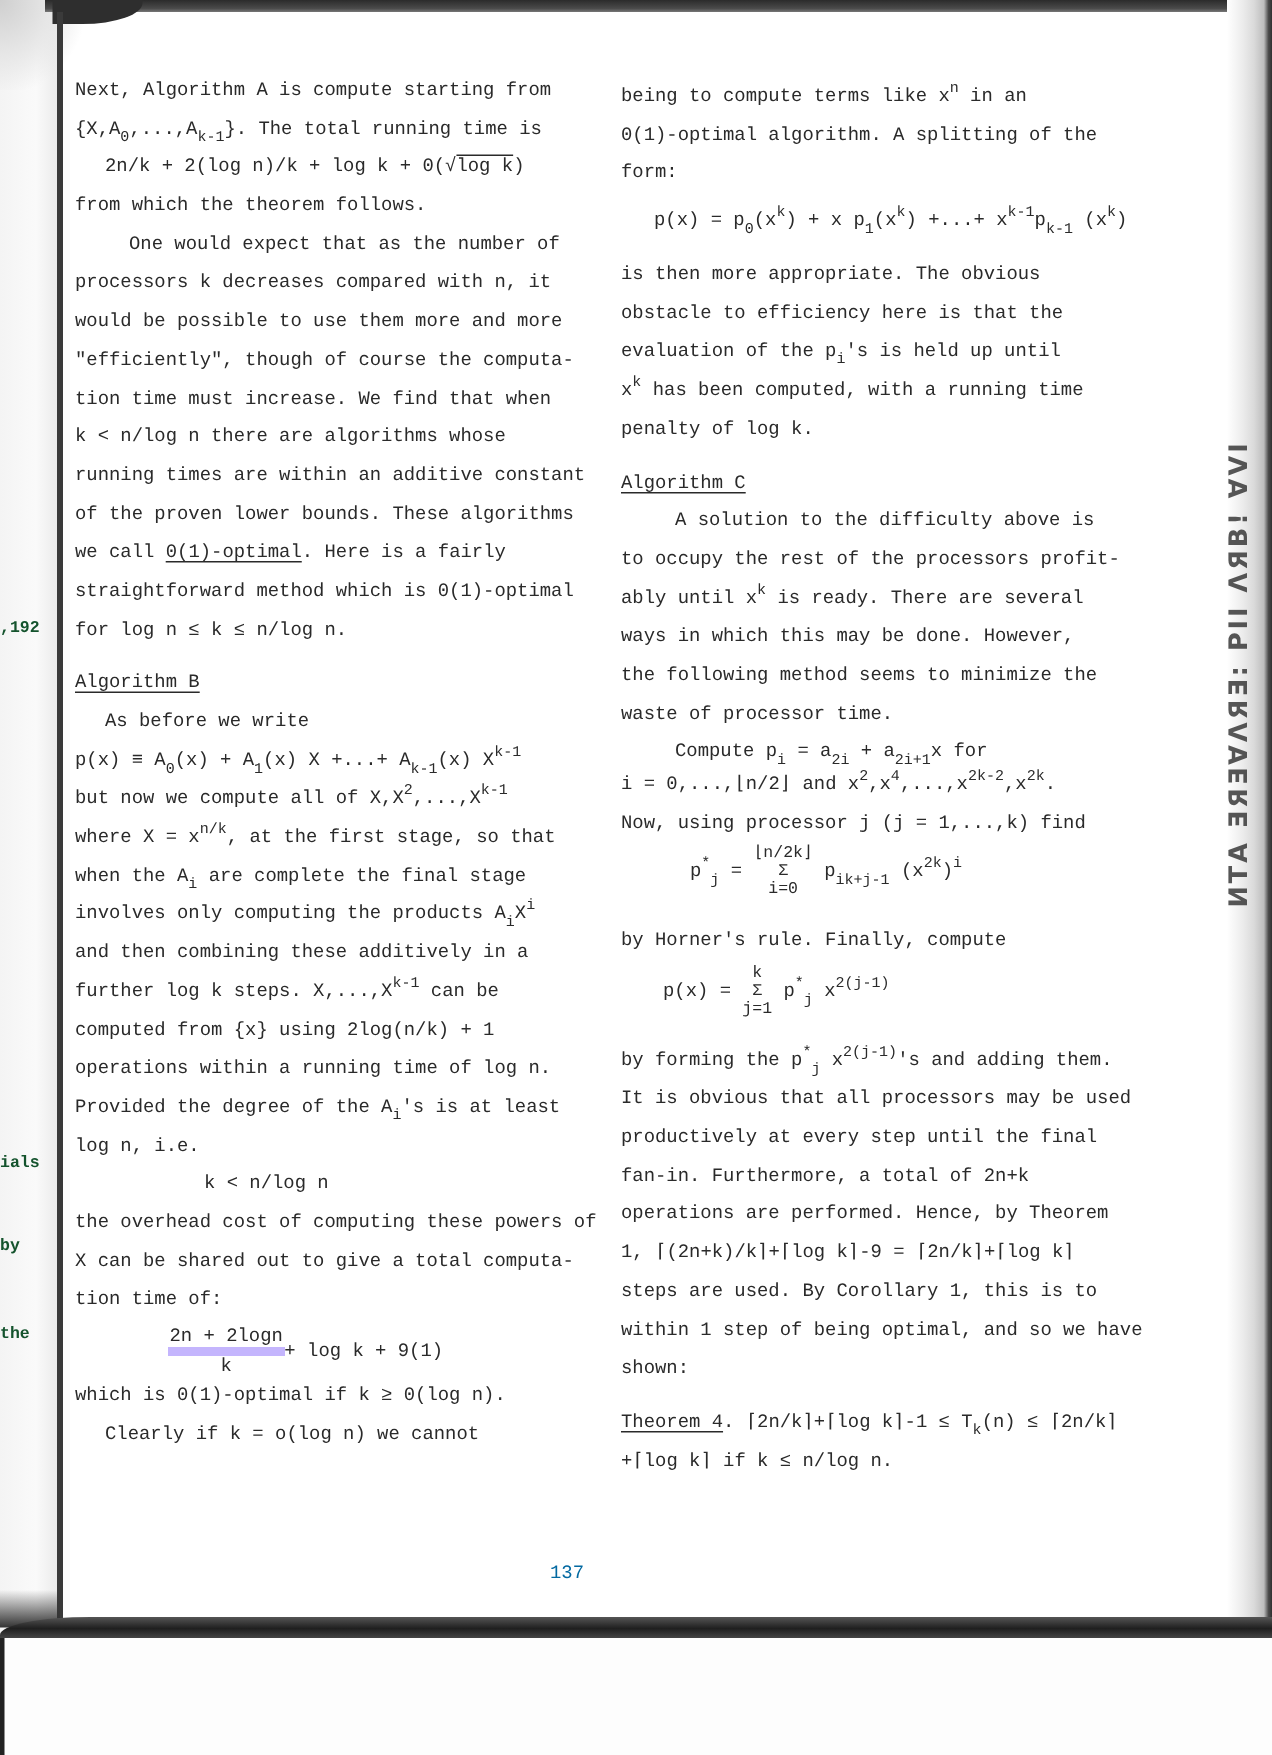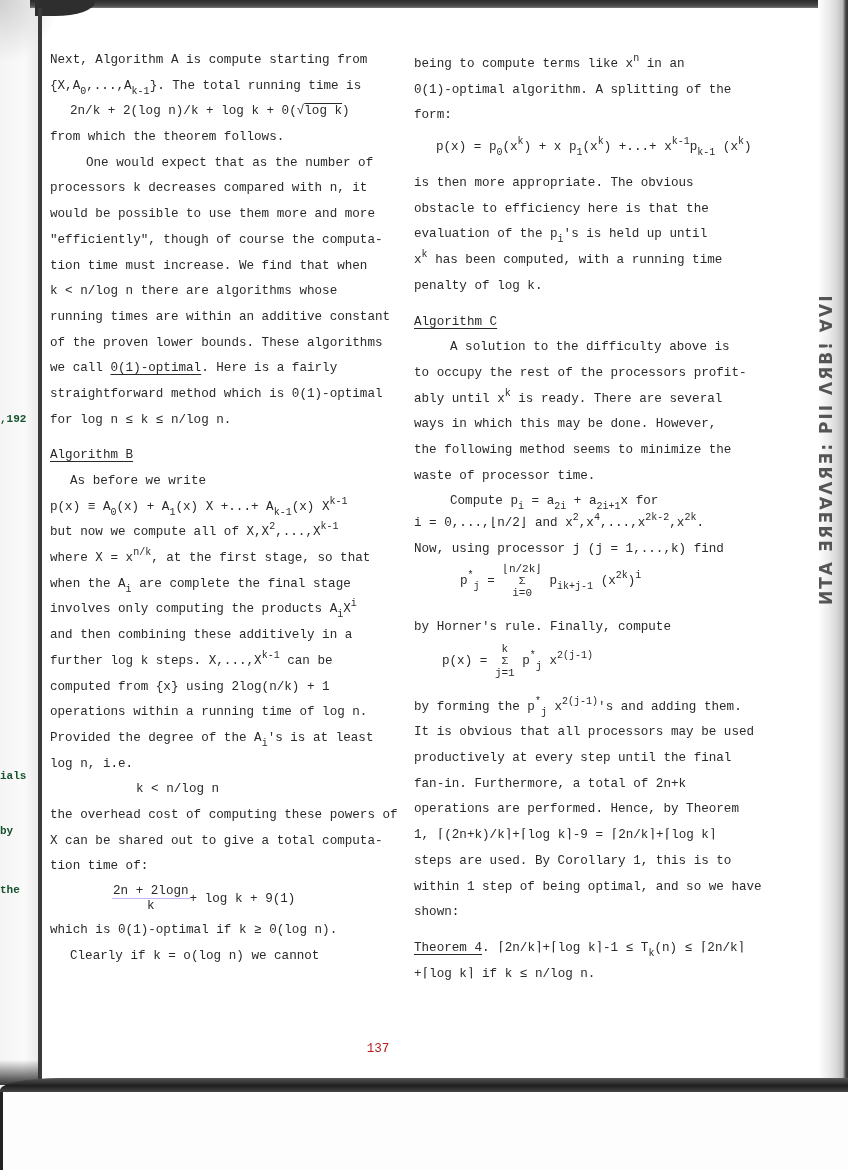--- a/index.html
+++ b/index.html
@@ -69,27 +69,27 @@
   .col-left { left: 50px; width: 345px; }
   .col-right { left: 414px; width: 375px; }
   .ln { white-space: nowrap; height: 25.7px; position: relative; }
   .ind { padding-left: 36px; }
   .ind2 { padding-left: 20px; }
   .ul { text-decoration: underline; text-underline-offset: 3px; }
   sup { font-size: 10px; vertical-align: 6px; line-height: 0; }
   sub { font-size: 10px; vertical-align: -5px; line-height: 0; }
   .sp { height: 10px; }
   .frac { display: inline-block; vertical-align: middle; text-align: center; line-height: 14px; }
-  .frac .num { border-bottom: 1px solid #c4b5fd; padding: 0 1px; display: block; }
+  .frac .num { border-bottom: 6px solid #c4b5fd; padding: 0 1px; display: block; }
   .frac .den { display: block; }
   .sumstack { display: inline-block; vertical-align: middle; text-align: center; line-height: 12px; font-size: 11px; }
   .over { text-decoration: overline; }
   .page-number {
     position: absolute; left: 0; width: 756px; top: 1042px; text-align: center;
-    font-size: 12.6px; color: #b91c1c;
+    font-size: 12.6px; color: #0369a1;
   }
 </style>
 </head>
 <body>
 
 <div class="left-margin"></div>
 <div class="left-shadow-top"></div>
 <div class="top-band"></div>
 <div class="top-band-left"></div>
 <div class="page-left-edge"></div>

